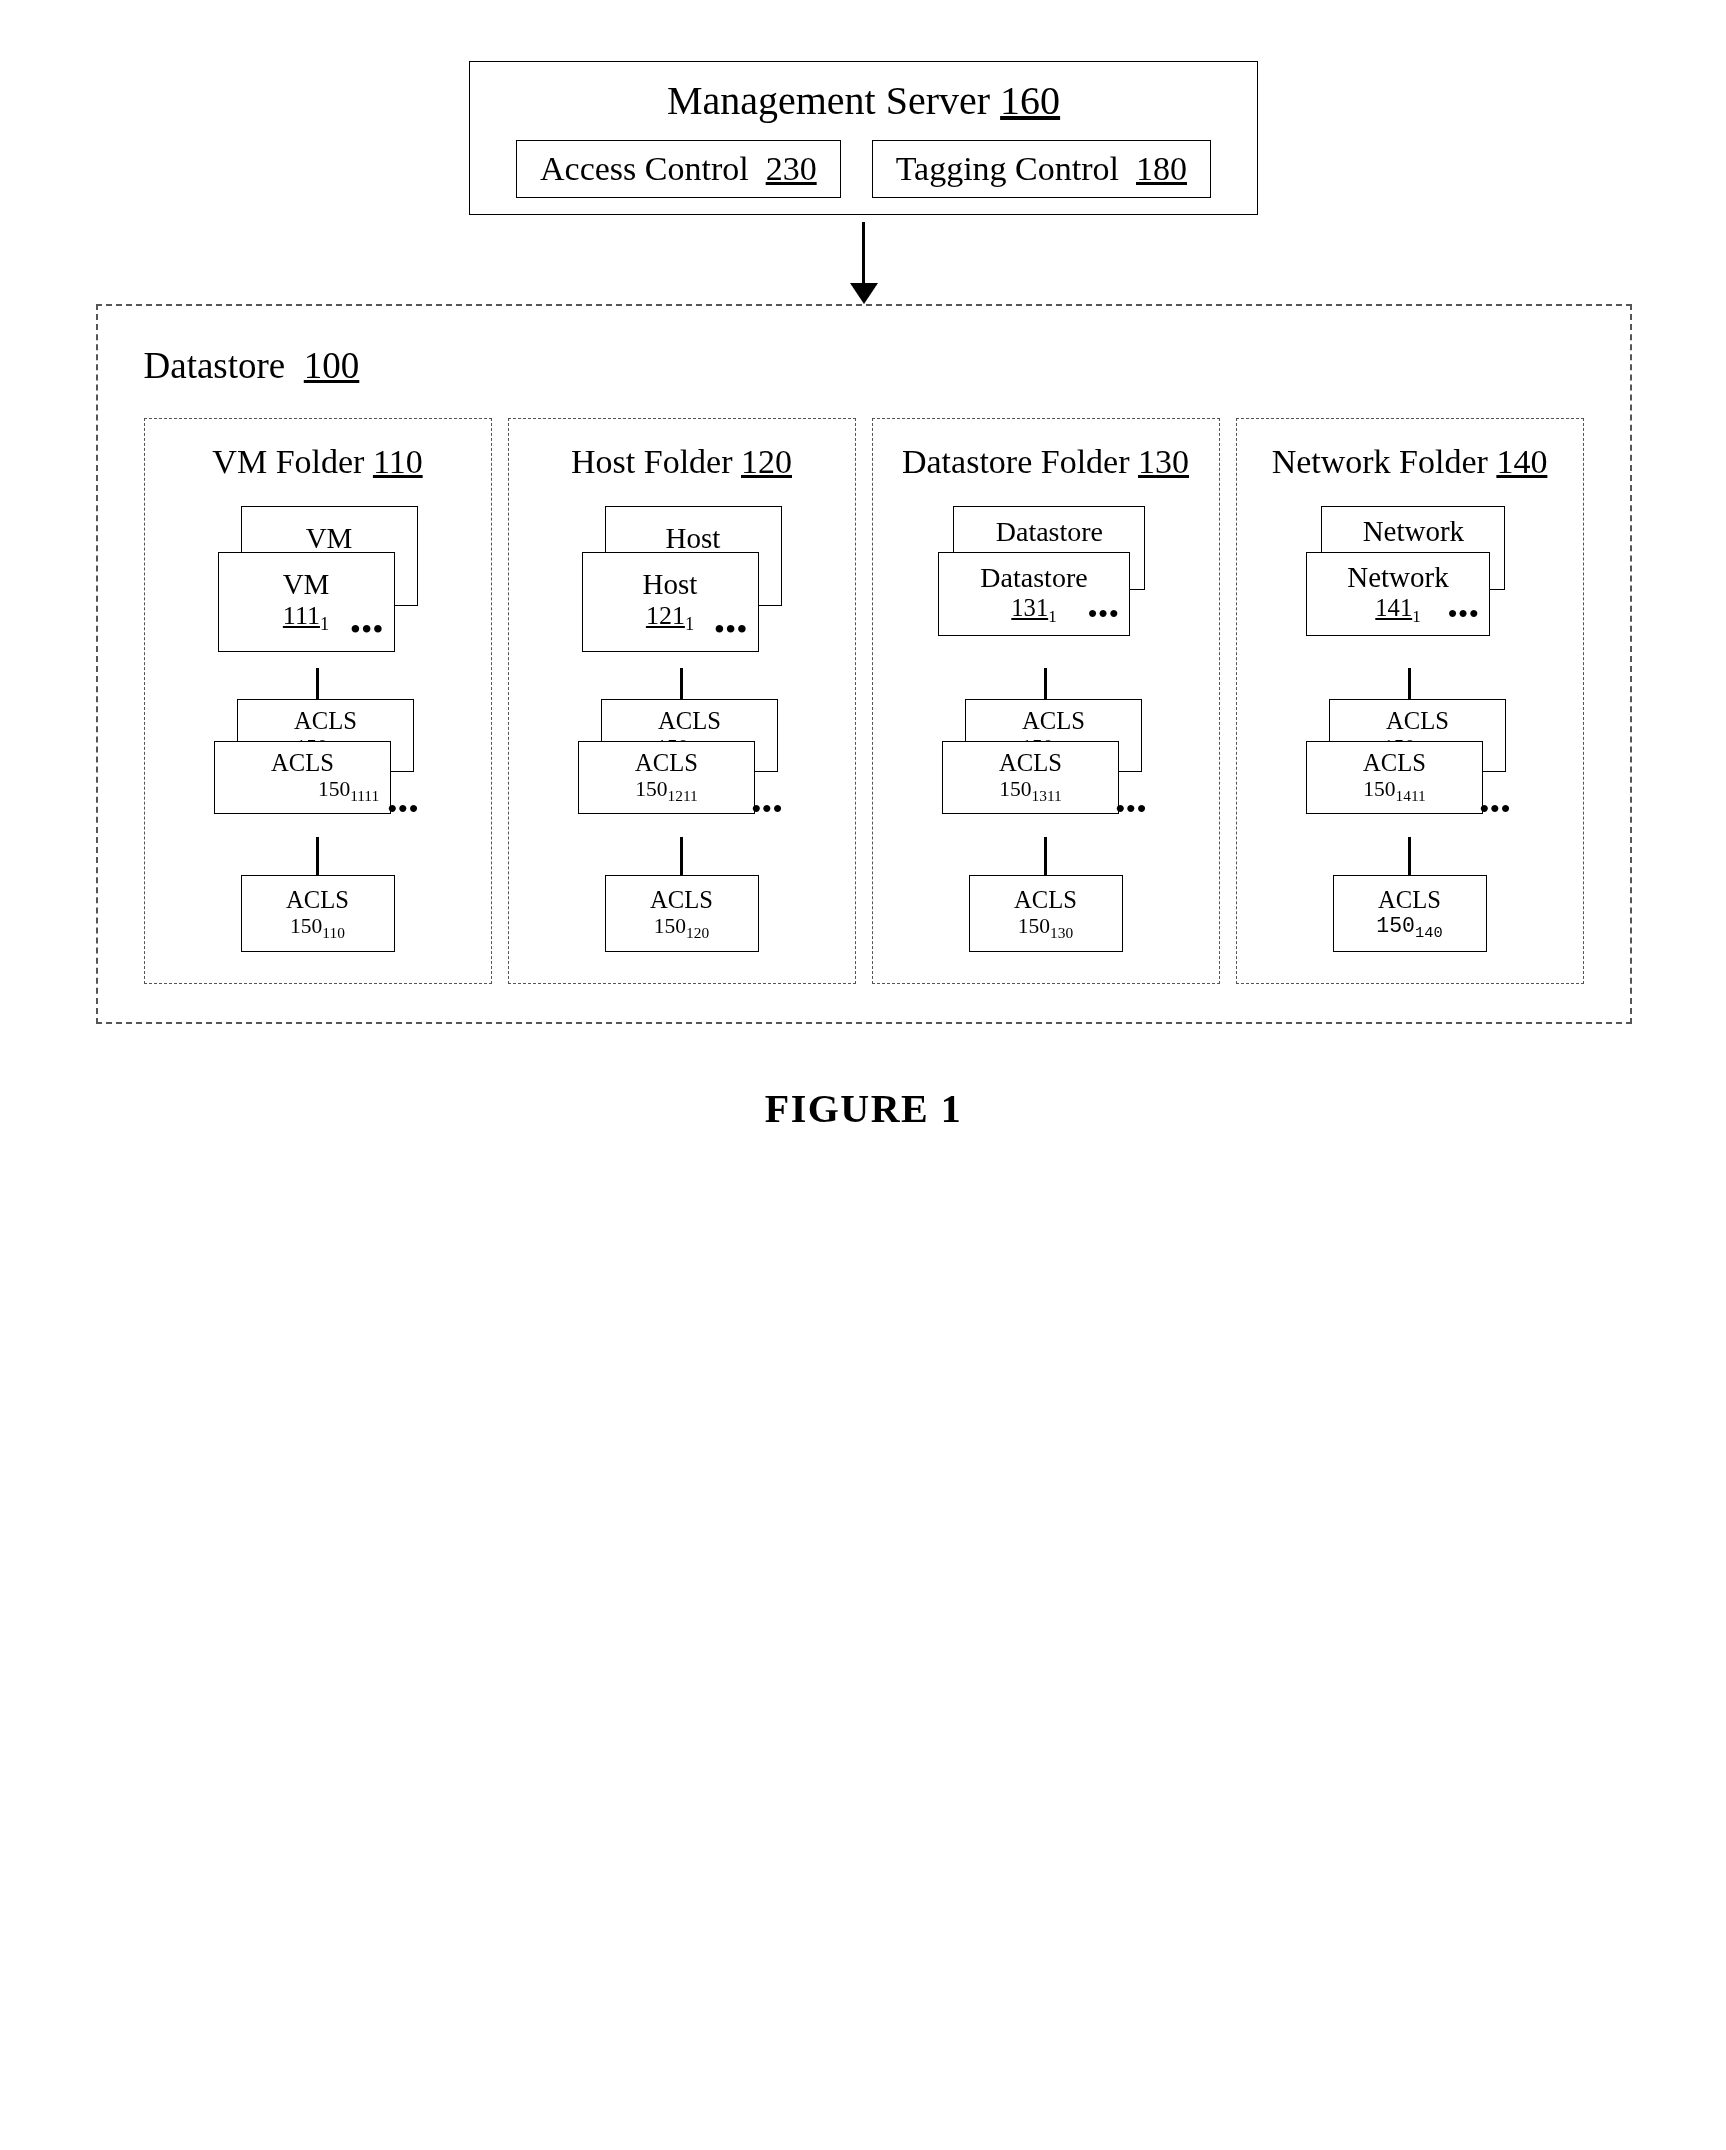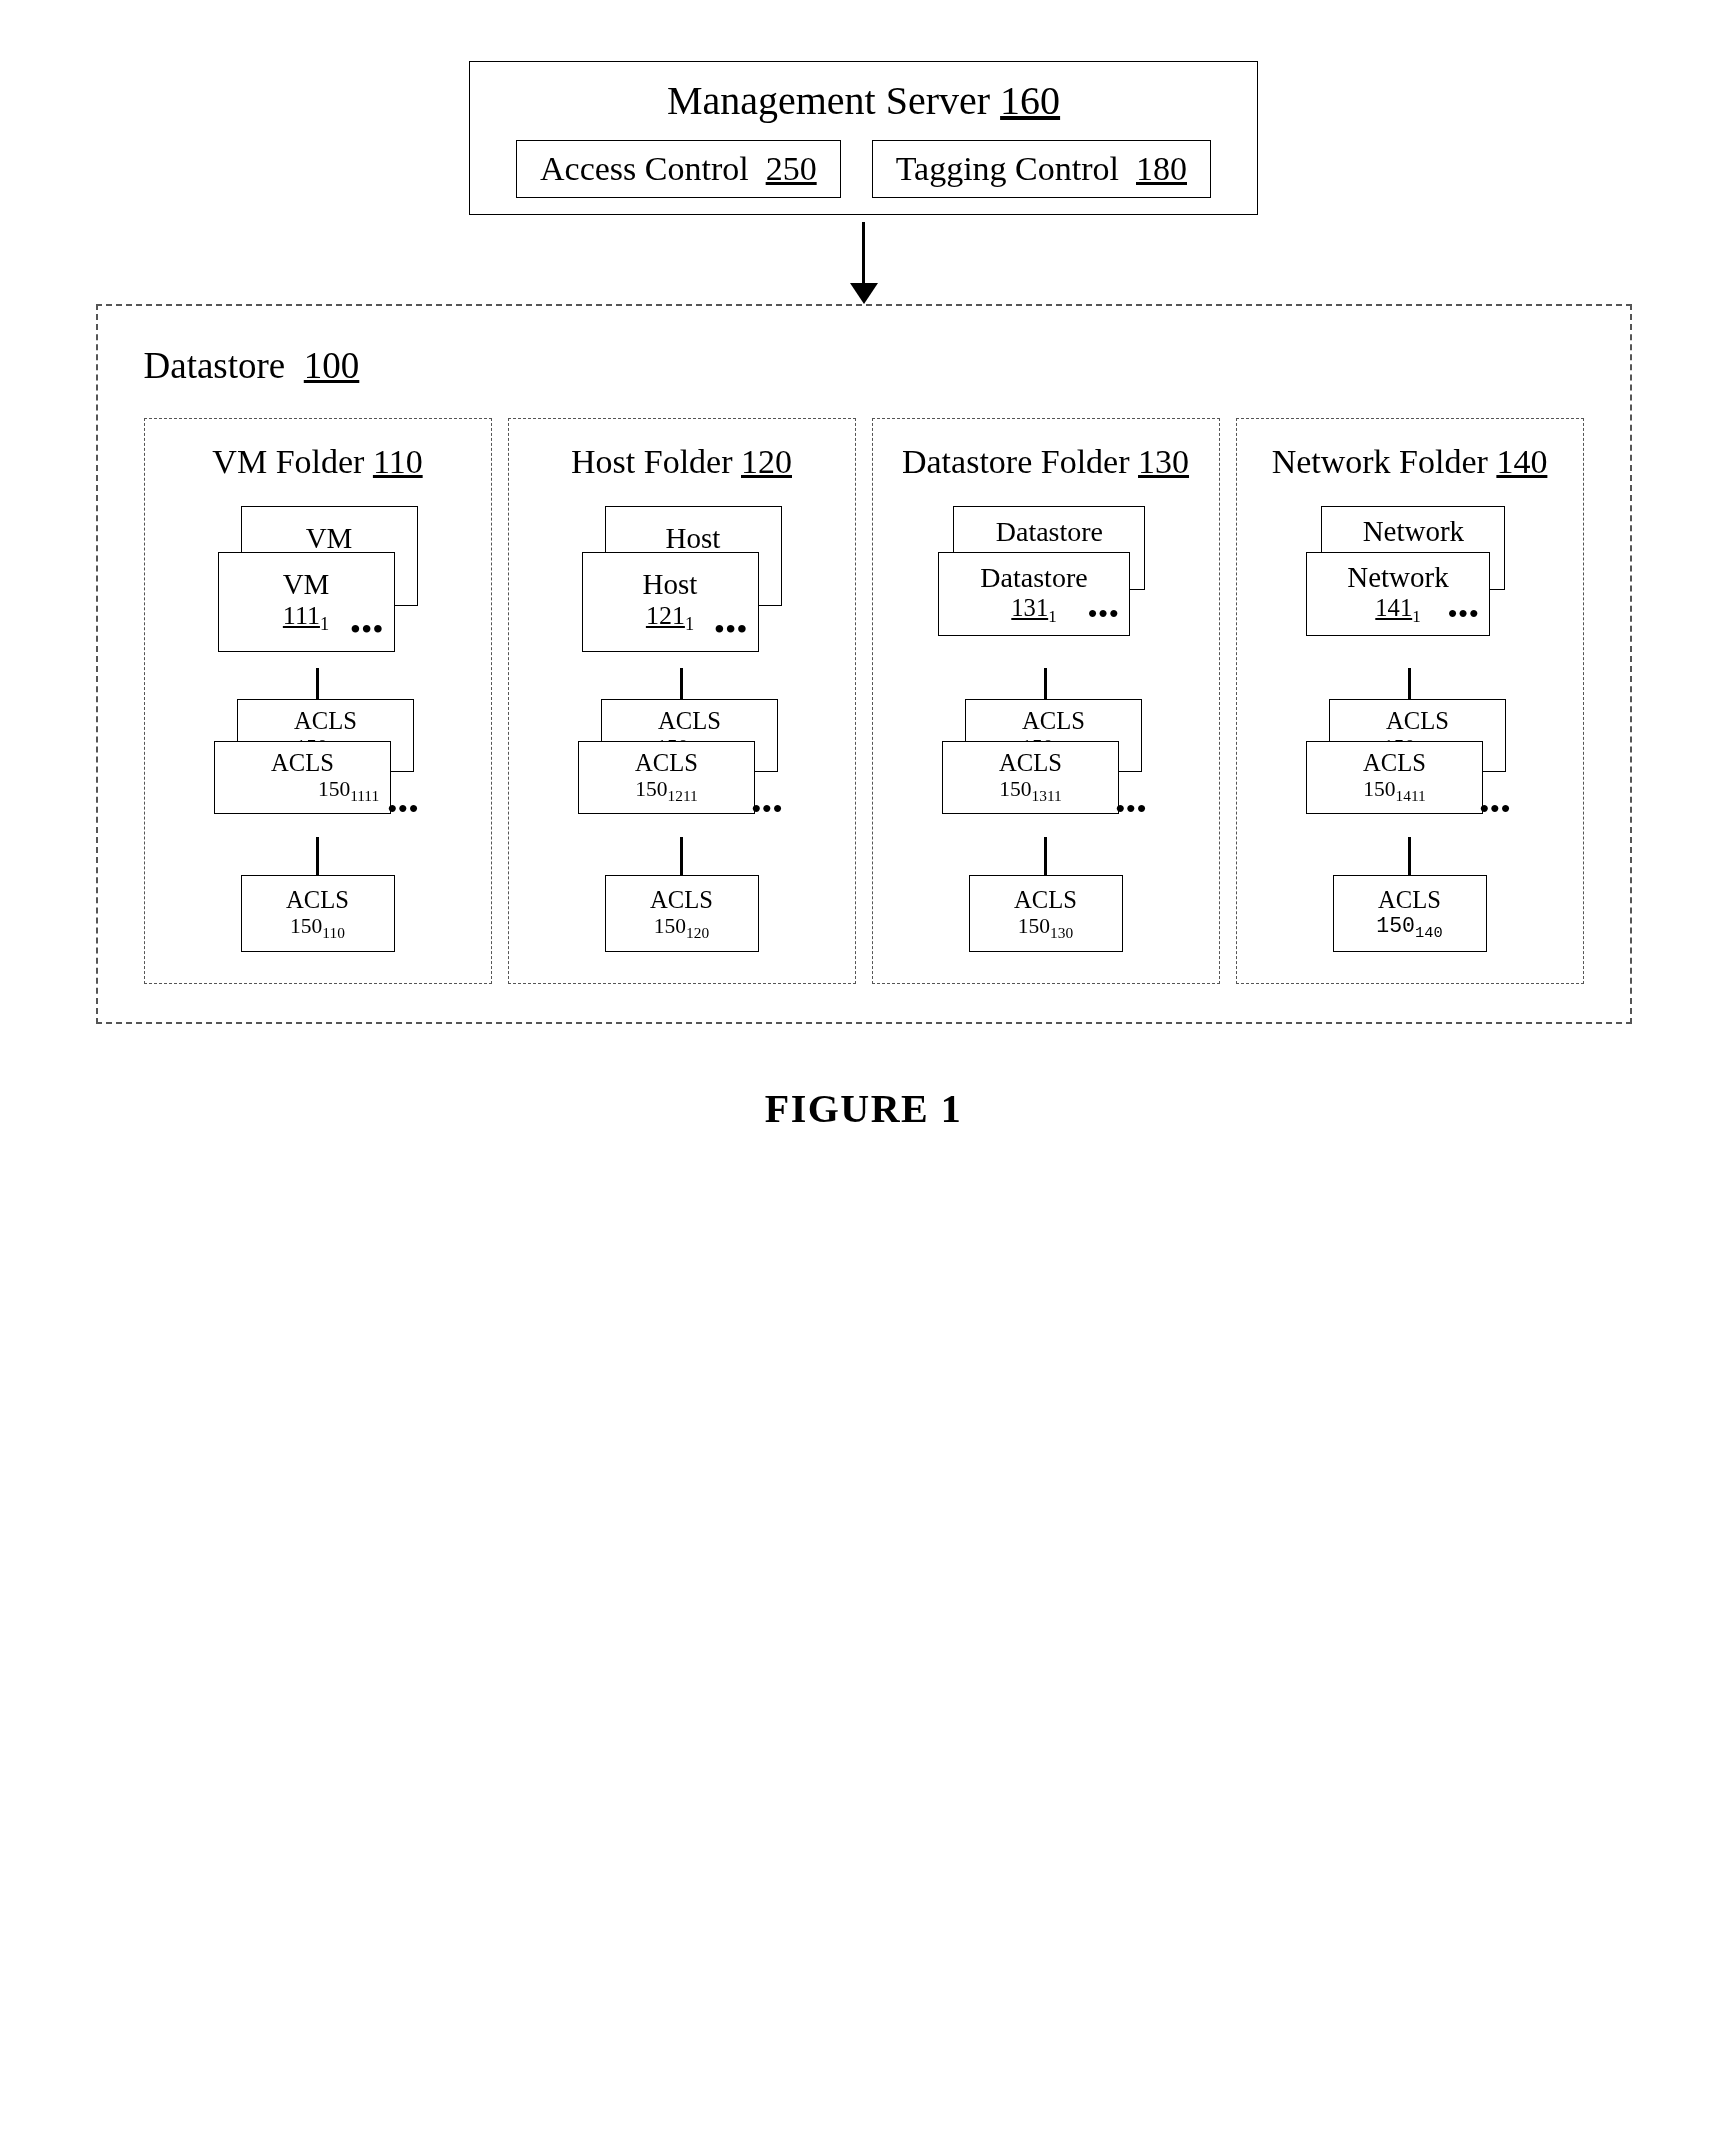--- a/index.html
+++ b/index.html
@@ -171,21 +171,21 @@
 
 <div class="diagram-wrapper">
 
   <div class="mgmt-server-box">
     <div class="mgmt-server-title">
       Management Server <span class="underline-num">160</span>
     </div>
     <div class="mgmt-modules">
       <div class="module-box">
         <span>Access Control</span>
-        &nbsp;<span class="underline-num">250</span>
+        &nbsp;<span class="underline-num">230</span>
       </div>
       <div class="module-box">
         <span>Tagging Control</span>
         &nbsp;<span class="underline-num">180</span>
       </div>
     </div>
   </div>
 
   <div class="arrow-down">
     <div class="arrow-line"></div>

